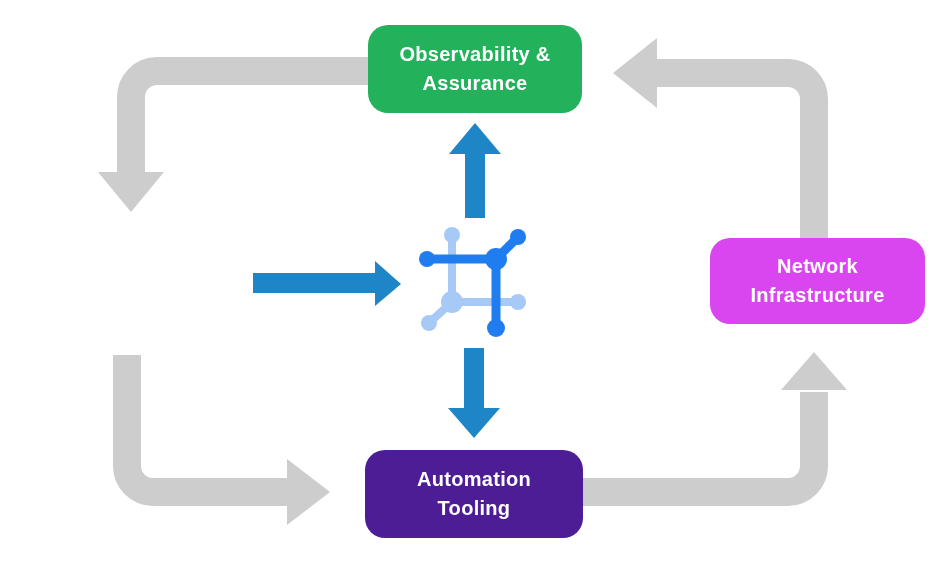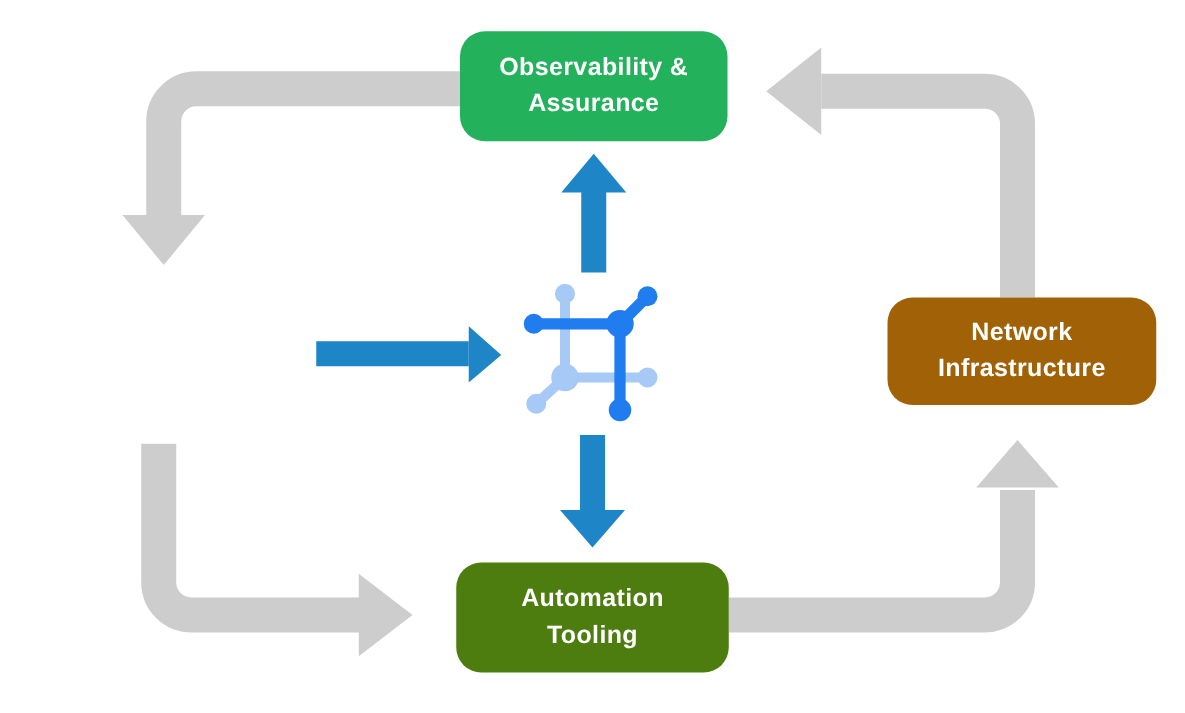--- a/index.html
+++ b/index.html
@@ -79,25 +79,25 @@
       <rect class="integ-fill" x="464" y="348" width="20" height="62"></rect>
       <polygon class="integ-fill" points="448,408 500,408 474,438"></polygon>
     </g>
   </svg>
 
   <div class="node node-observability" style="background: rgb(35, 177, 91);">
     <span>Observability &amp; Assurance</span>
   </div>
 
 
-  <div class="node node-infrastructure" style="background: #a16207;">
+  <div class="node node-infrastructure" style="background: #d946ef;">
     <span>Network Infrastructure</span>
   </div>
 
-  <div class="node node-automation" style="background: #4d7c0f;">
+  <div class="node node-automation" style="background: #4c1d95;">
     <span>Automation Tooling</span>
   </div>
 
   <svg class="center-icon" viewBox="0 0 120 120" xmlns="http://www.w3.org/2000/svg">
     <g>
       <line class="icon-light-stroke" x1="38" y1="12" x2="38" y2="79"></line>
       <line class="icon-light-stroke" x1="38" y1="79" x2="104" y2="79"></line>
       <line class="icon-light-stroke" x1="38" y1="79" x2="15" y2="100"></line>
       <circle class="icon-light-fill" cx="38" cy="12" r="8"></circle>
       <circle class="icon-light-fill" cx="104" cy="79" r="8"></circle>

